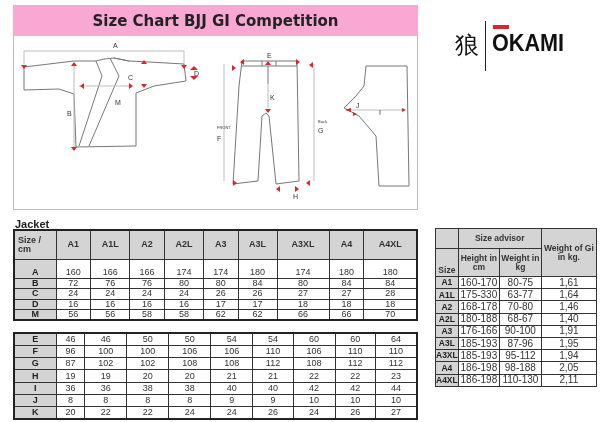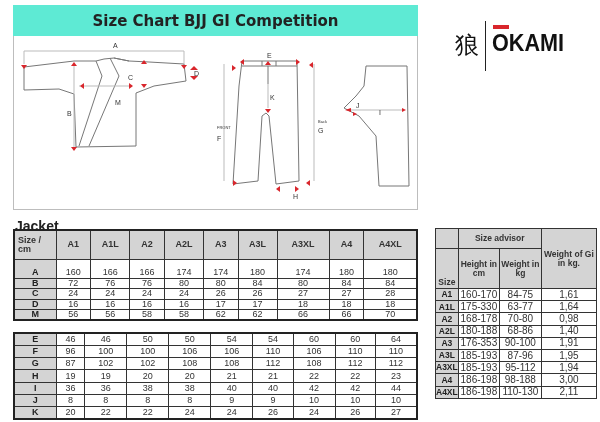--- a/index.html
+++ b/index.html
@@ -1,58 +1,58 @@
 <!DOCTYPE html>
 <html><head>
 <meta charset="utf-8">
 <style>
   * { box-sizing: border-box; margin: 0; padding: 0; }
   html, body { width: 600px; height: 422px; background: #ffffff; overflow: hidden; }
   body { position: relative; font-family: "Liberation Sans", sans-serif; color: #222; }
 
   .title-bar {
     position: absolute; left: 13px; top: 5px; width: 405px; height: 31px;
-    background: #5eead4; display: flex; align-items: center; justify-content: center;
+    background: #f9a8d4; display: flex; align-items: center; justify-content: center;
   }
   .title-bar span { font-family: "DejaVu Sans", sans-serif; font-weight: bold; font-size: 15px; color: #222; }
 
   .diagram-frame {
     position: absolute; left: 13px; top: 36px; width: 405px; height: 174px;
     border: 1px solid #bdbdbd; border-top: none; background: #fff;
   }
   .diagram-frame svg { position: absolute; left: 0; top: 0; }
 
   .logo { position: absolute; left: 455px; top: 15px; width: 130px; height: 55px; }
   .logo .kanji { position: absolute; left: 0; top: 14px; font-size: 24px; font-family: "DejaVu Sans", sans-serif; color: #111; }
   .logo .divider { position: absolute; left: 30px; top: 6px; width: 1px; height: 50px; background: #222; }
   .logo .bar { position: absolute; left: 38px; top: 10px; width: 16px; height: 4px; background: #d9262c; }
   .logo .word { position: absolute; left: 37px; top: 14px; font-size: 24px; font-weight: bold; letter-spacing: 0px; font-family: "Liberation Sans", sans-serif; color: #111; transform: scaleX(0.9); transform-origin: left; }
 
-  .section-label { position: absolute; font-size: 14px; font-weight: bold; color: #222; }
+  .section-label { position: absolute; font-size: 11px; font-weight: bold; color: #222; }
 
   table { border-collapse: collapse; position: absolute; font-family: "Liberation Sans", sans-serif; padding-left: 25px; }
   td, th { border: 1px solid #333; text-align: center; font-size: 9px; color: #333; padding: 0; line-height: 1; }
   th { font-weight: bold; background: #d4d4d4; }
   td.rowhead { background: #d4d4d4; font-weight: bold; color: #222; }
   table.outer { border: 2px solid #222; }
 
   #jacket-table { left: 13px; top: 229px; width: 405px; }
   #jacket-table th.corner { width: 42px; text-align: left; padding-left: 3px; }
   #jacket-table .hdr-row th { height: 29px; }
   #jacket-table .row-a td { height: 19px; vertical-align: bottom; padding-bottom: 1px; }
   #jacket-table .row td { height: 10.5px; }
 
   #pants-table { left: 13px; top: 332px; width: 405px; }
   #pants-table td { height: 12.3px; }
   #pants-table td.rowhead { width: 42px; }
 
   #advisor-table { left: 435px; top: 228px; width: 162px; }
   #advisor-table th { font-size: 8.5px; }
   #advisor-table .top th { height: 20px; }
-  #advisor-table .sub th { height: 40px; }
+  #advisor-table .sub th { height: 28px; }
   #advisor-table td { height: 12.2px; font-size: 10px; }
   #advisor-table td.rowhead { font-size: 8.5px; }
 </style>
 </head>
 <body>
 
 <div class="title-bar">
   <span>Size Chart BJJ GI Competition</span>
 </div>
 
@@ -299,64 +299,64 @@
     <th rowspan="2">Weight of Gi in kg.</th>
   </tr>
   <tr class="sub">
     <th style="vertical-align:bottom; padding-bottom:2px;">Size</th>
     <th>Height in cm</th>
     <th>Weight in kg</th>
   </tr>
   <tr>
         <td class="rowhead">A1</td>
         <td>160-170</td>
-        <td>84-75</td>
+        <td>80-75</td>
         <td>1,61</td>
       </tr>
   <tr>
         <td class="rowhead">A1L</td>
         <td>175-330</td>
         <td>63-77</td>
         <td>1,64</td>
       </tr>
   <tr>
         <td class="rowhead">A2</td>
         <td>168-178</td>
         <td>70-80</td>
-        <td>0,98</td>
+        <td>1,46</td>
       </tr>
   <tr>
         <td class="rowhead">A2L</td>
         <td>180-188</td>
-        <td>68-86</td>
+        <td>68-67</td>
         <td>1,40</td>
       </tr>
   <tr>
         <td class="rowhead">A3</td>
-        <td>176-353</td>
+        <td>176-166</td>
         <td>90-100</td>
         <td>1,91</td>
       </tr>
   <tr>
         <td class="rowhead">A3L</td>
         <td>185-193</td>
         <td>87-96</td>
         <td>1,95</td>
       </tr>
   <tr>
         <td class="rowhead">A3XL</td>
         <td>185-193</td>
         <td>95-112</td>
         <td>1,94</td>
       </tr>
   <tr>
         <td class="rowhead">A4</td>
         <td>186-198</td>
         <td>98-188</td>
-        <td>3,00</td>
+        <td>2,05</td>
       </tr>
   <tr>
         <td class="rowhead">A4XL</td>
         <td>186-198</td>
         <td>110-130</td>
         <td>2,11</td>
       </tr>
 </tbody>
   </table>
 

